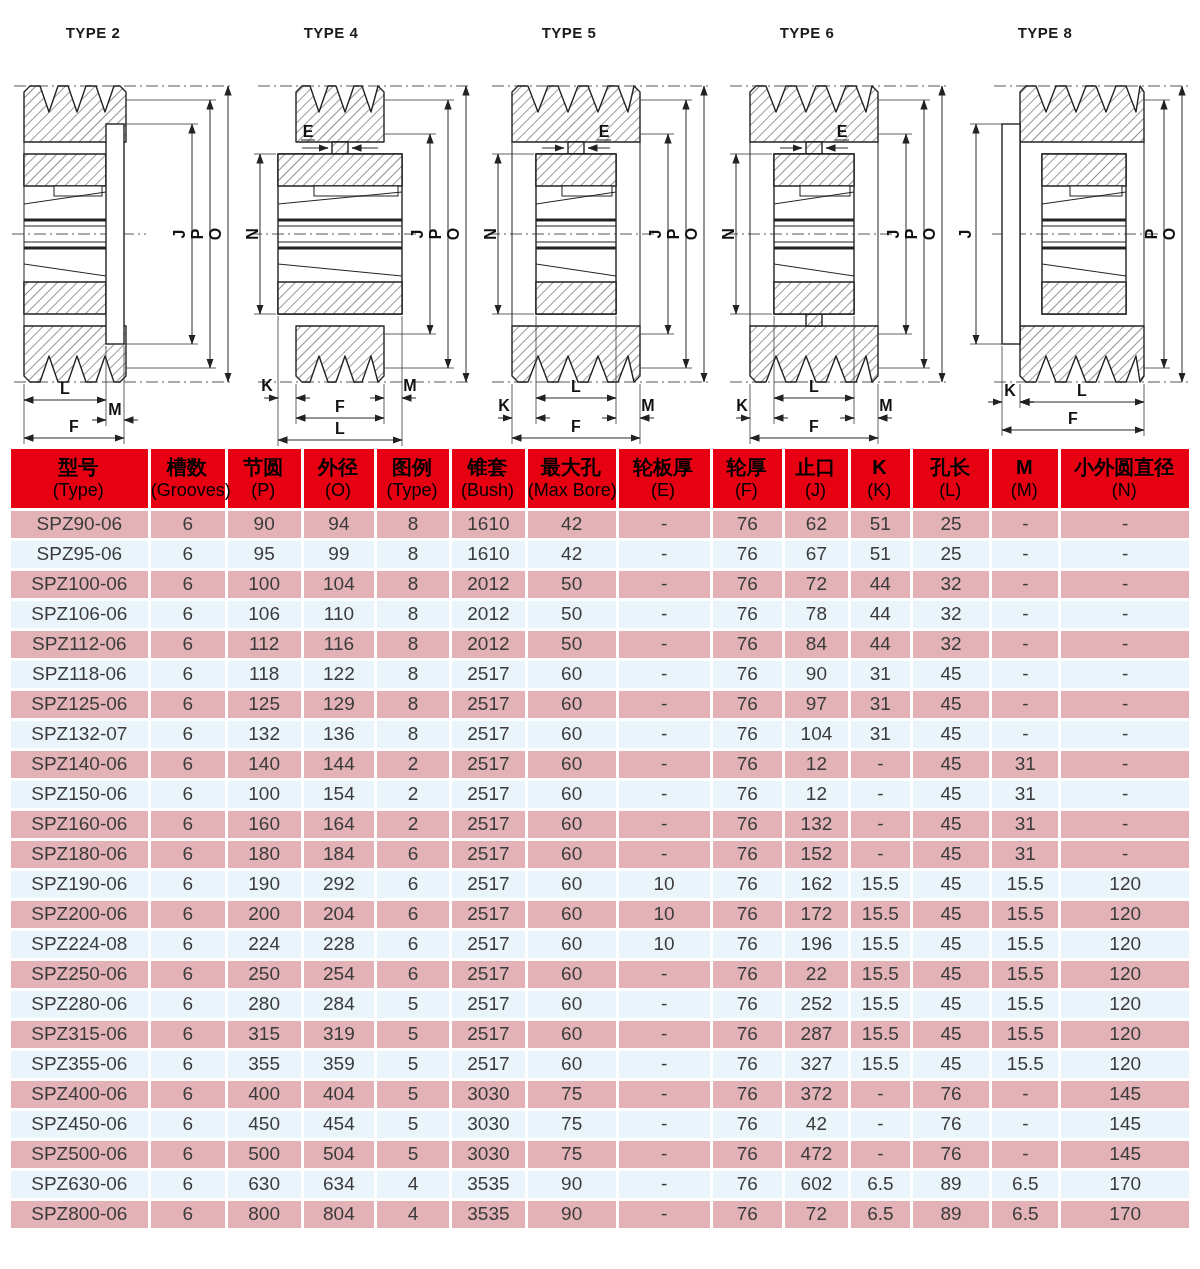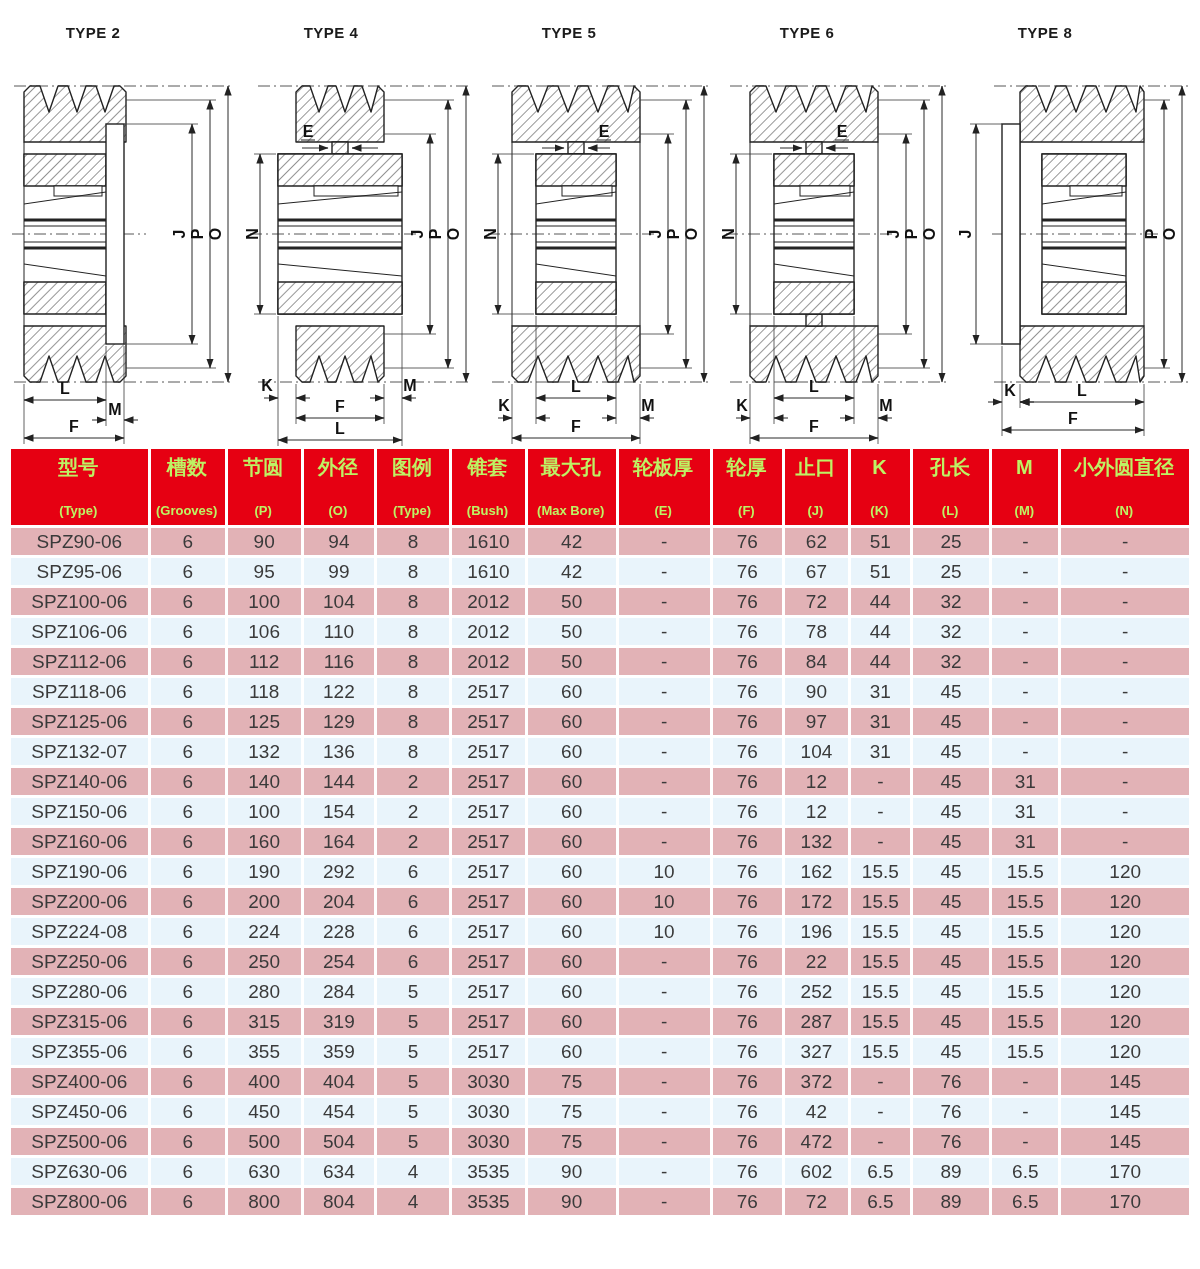--- a/index.html
+++ b/index.html
@@ -48,26 +48,26 @@
   .table-wrap { padding: 2px 8px 8px 8px; }
   table.spec {
     width: 100%;
     border-collapse: separate;
     border-spacing: 3px;
     background: #ffffff;
     table-layout: fixed;
   }
   table.spec th {
     background: #e60012;
-    color: #bef264;
+    color: #000000;
     padding: 7px 2px 6px 0;
     vertical-align: middle;
   }
   table.spec th .cn { font-size: 20px; font-weight: bold; line-height: 1.15; white-space: nowrap; }
-  table.spec th .en { font-size: 13px; font-weight: bold; line-height: 1.25; white-space: nowrap; margin-top: 24px; }
+  table.spec th .en { font-size: 18px; font-weight: normal; line-height: 1.25; white-space: nowrap; }
   table.spec td {
     text-align: center;
     font-size: 19px;
     color: #3a3a3a;
     height: 27px;
     padding: 0 2px;
     white-space: nowrap;
     overflow: hidden;
   }
   tr.pink td { background: #e2b2b6; }
@@ -625,20 +625,36 @@
             <td>2517</td>
             <td>60</td>
             <td>-</td>
             <td>76</td>
             <td>132</td>
             <td>-</td>
             <td>45</td>
             <td>31</td>
             <td>-</td>
           </tr>
+          <tr class="pink">
+            <td>SPZ180-06</td>
+            <td>6</td>
+            <td>180</td>
+            <td>184</td>
+            <td>6</td>
+            <td>2517</td>
+            <td>60</td>
+            <td>-</td>
+            <td>76</td>
+            <td>152</td>
+            <td>-</td>
+            <td>45</td>
+            <td>31</td>
+            <td>-</td>
+          </tr>
           <tr class="blue">
             <td>SPZ190-06</td>
             <td>6</td>
             <td>190</td>
             <td>292</td>
             <td>6</td>
             <td>2517</td>
             <td>60</td>
             <td>10</td>
             <td>76</td>

